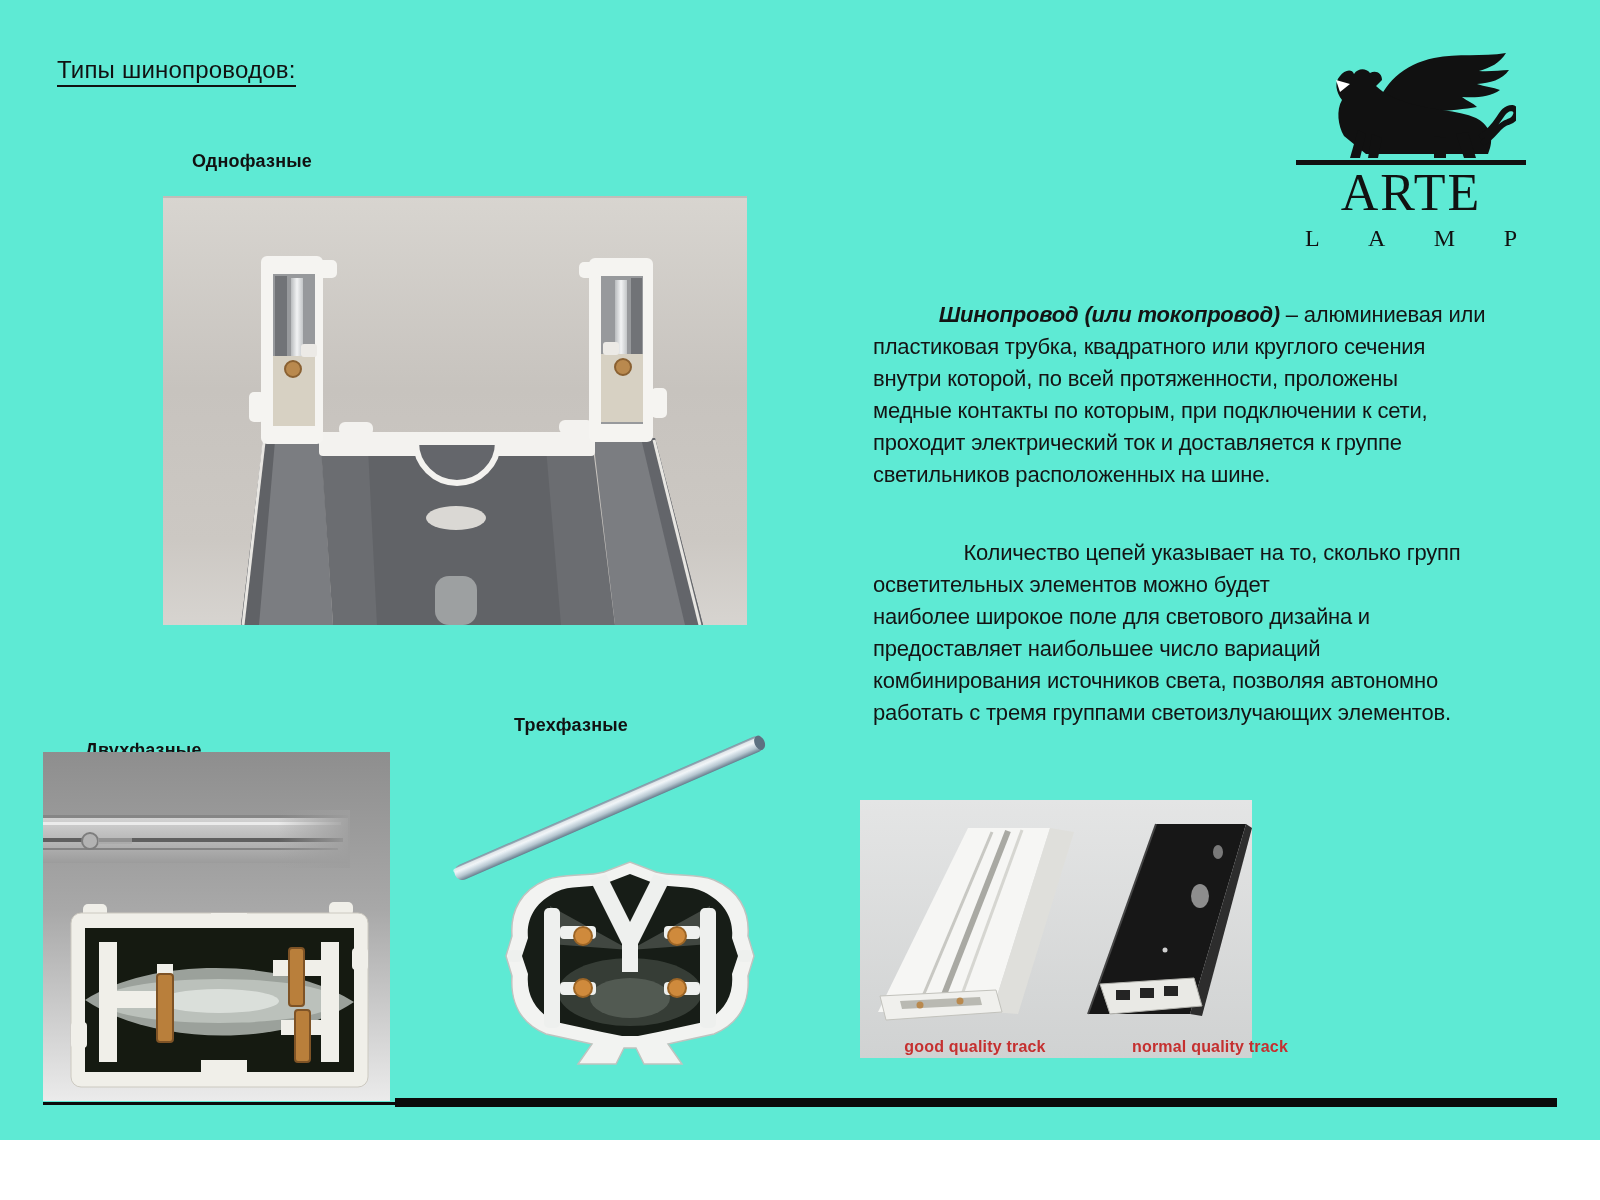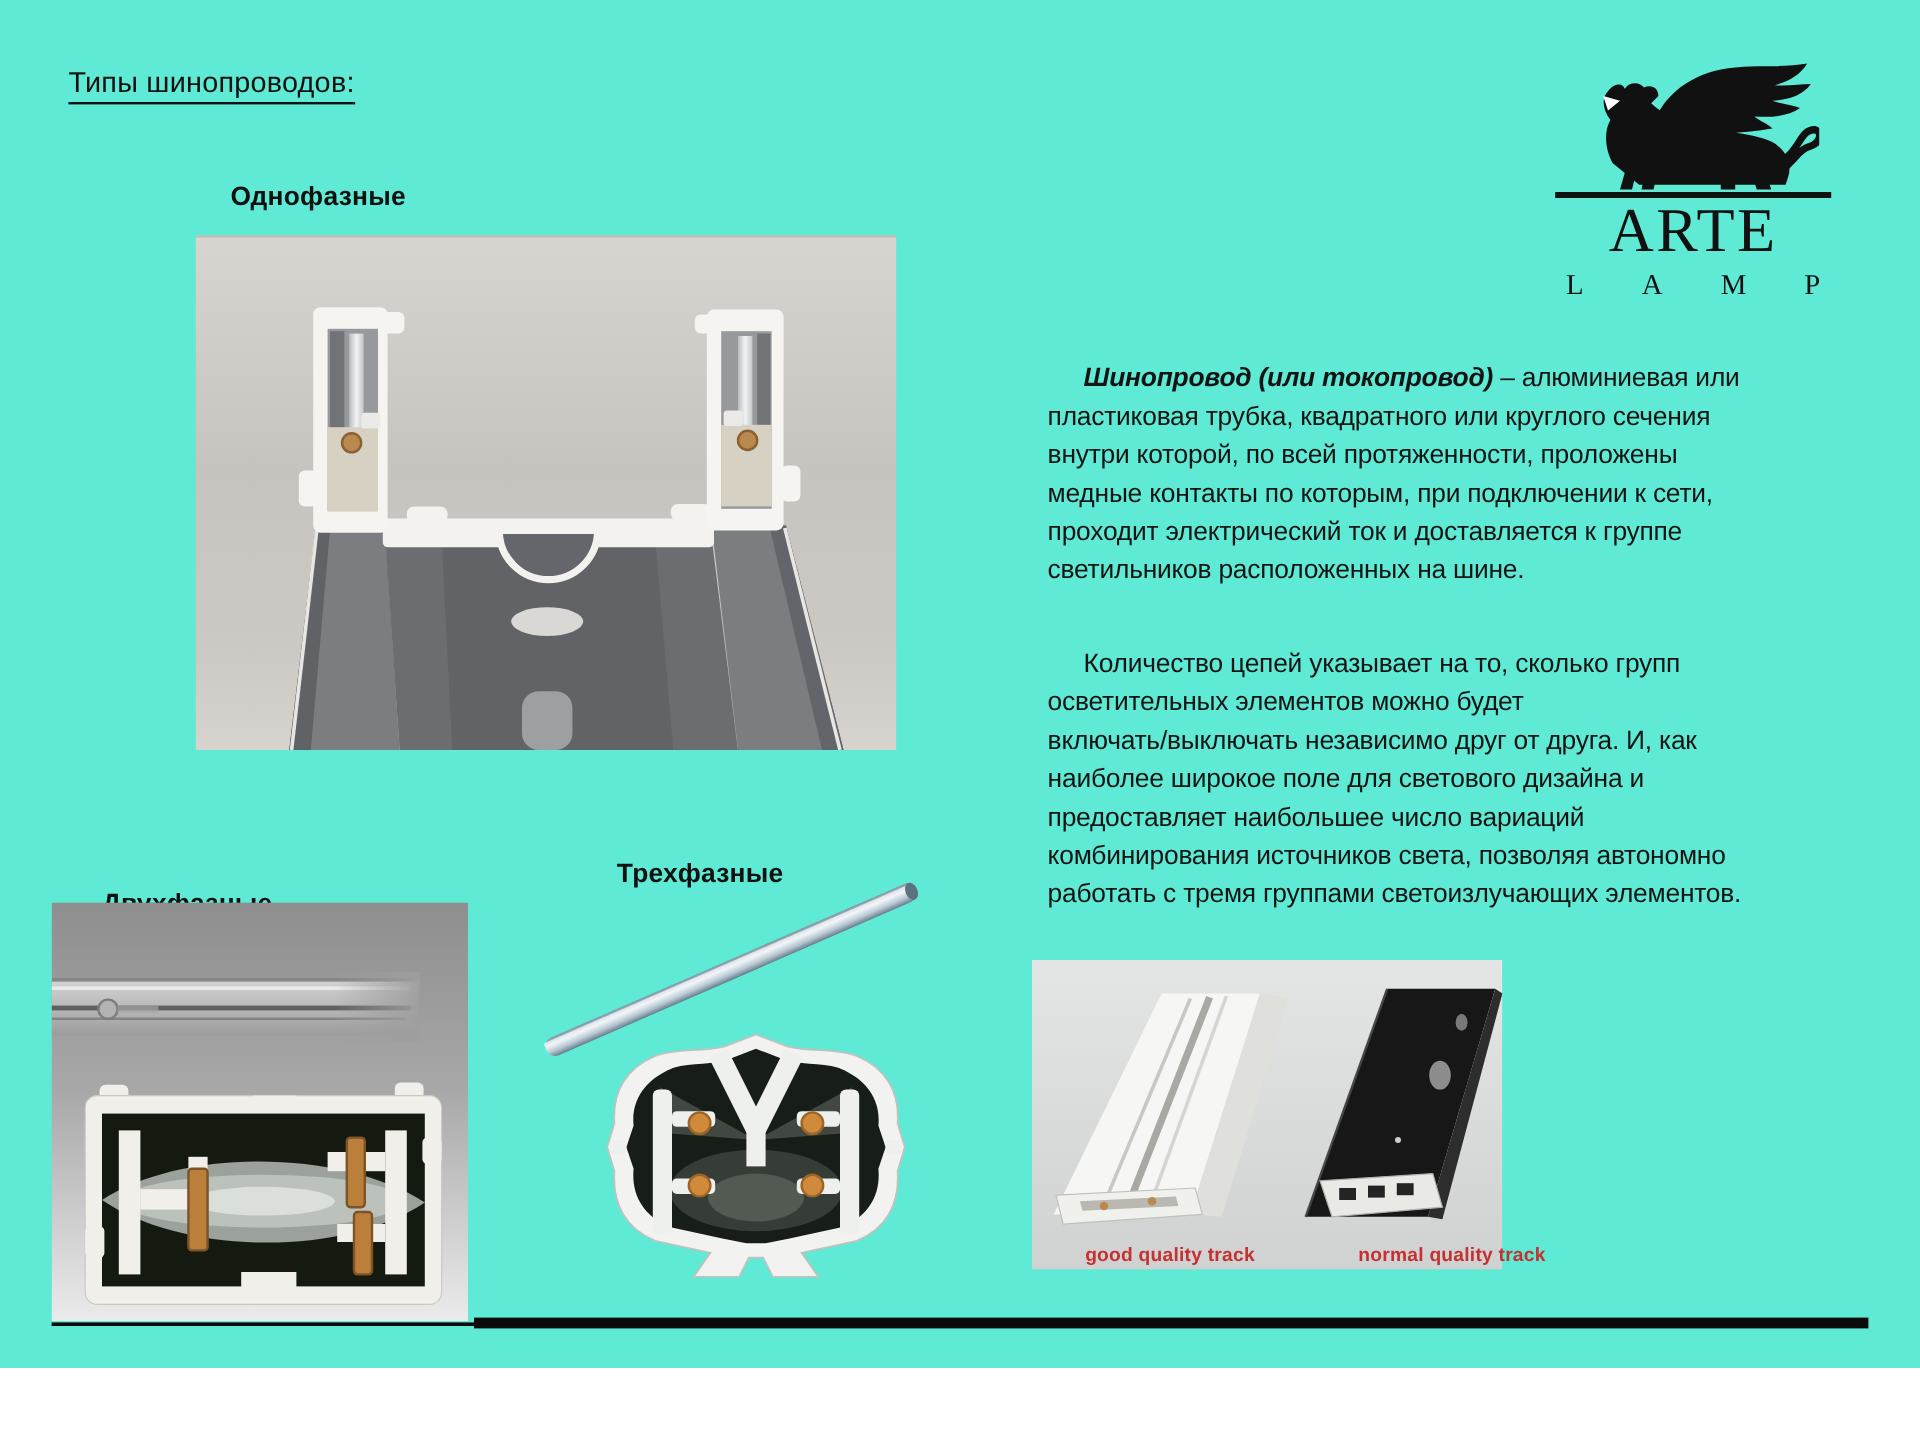--- a/index.html
+++ b/index.html
@@ -5,26 +5,26 @@
   html,body{margin:0;padding:0;background:#ffffff;}
   #page{position:relative;width:1600px;height:1140px;background:#5eead4;overflow:hidden;
         font-family:"Liberation Sans",sans-serif;color:#1a1a1a;}
   .abs{position:absolute;}
 
   
   .title{font-size:24px;letter-spacing:0.2px;color:#111;}
   .title span{border-bottom:2px solid #111;padding-bottom:2px;}
 
   
-  .sec-label{font-size:22px;font-weight:bold;color:#111;letter-spacing:0.2px;}
+  .sec-label{font-size:18px;font-weight:bold;color:#111;letter-spacing:0.2px;}
 
   
   .para{width:648px;font-size:22px;line-height:32px;letter-spacing:-0.2px;color:#141414;}
   .para .pline{white-space:nowrap;}
-  .para .indent{padding-left:30px;}
+  .para .indent{padding-left:30px;text-align:center;}
   .lead{font-weight:bold;font-style:italic;}
 
   
   .logo{width:232px;text-align:center;}
   .logo-rule{width:230px;height:5px;background:#111;margin:0 auto;}
   .logo-arte{font-family:"Liberation Serif",serif;font-size:52px;line-height:1;letter-spacing:2px;
              color:#111;margin-top:2px;}
   .logo-lamp{display:flex;justify-content:space-between;padding:0 10px;margin-top:6px;
              font-family:"Liberation Serif",serif;font-size:24px;color:#111;}
 
@@ -134,21 +134,20 @@
     <div class="pline">пластиковая трубка, квадратного или круглого сечения</div>
     <div class="pline">внутри которой, по всей протяженности, проложены</div>
     <div class="pline">медные контакты по которым, при подключении к сети,</div>
     <div class="pline">проходит электрический ток и доставляется к группе</div>
     <div class="pline">светильников расположенных на шине.</div>
   </div>
 
   <div class="abs para" style="left:873px;top:537px;">
     <div class="pline indent">Количество цепей указывает на то, сколько групп</div>
     <div class="pline">осветительных элементов можно будет</div>
-    <div class="pline">включать/выключать независимо друг от друга. И, как</div>
     <div class="pline">наиболее широкое поле для светового дизайна и</div>
     <div class="pline">предоставляет наибольшее число вариаций</div>
     <div class="pline">комбинирования источников света, позволяя автономно</div>
     <div class="pline">работать с тремя группами светоизлучающих элементов.</div>
   </div>
 
   <div class="abs sec-label" style="left:85px;top:710px;margin-top:30px;">Двухфазные</div>
 
   <figure class="abs photo" style="left:43px;top:752px;">
     <svg width="347" height="349" viewBox="0 0 347 349">

